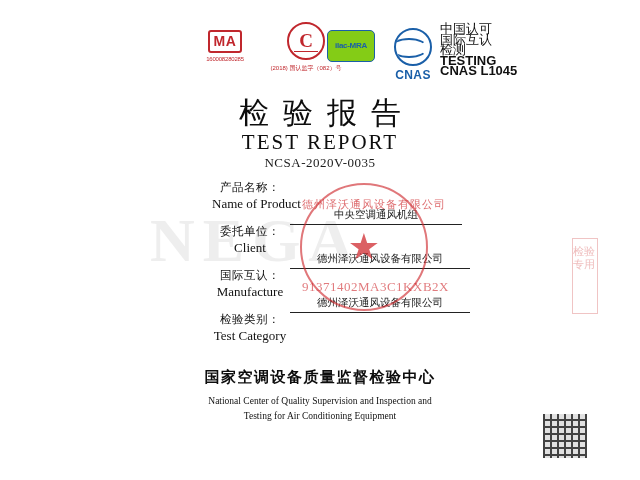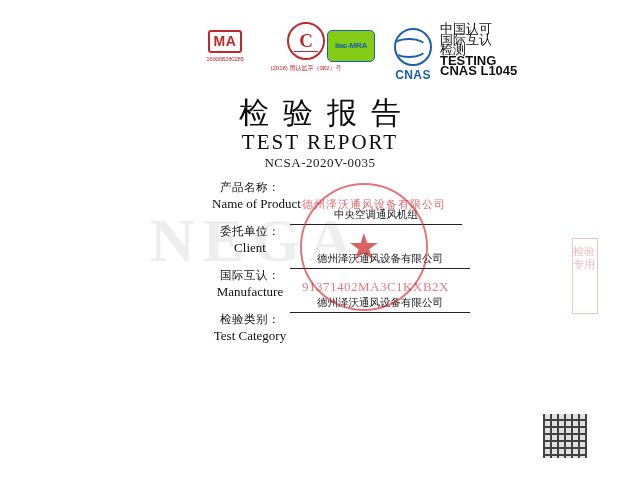--- a/index.html
+++ b/index.html
@@ -437,16 +437,23 @@
   <div class="seal">
     <div class="seal-top-text">德州泽沃通风设备有限公司</div>
     <div class="seal-star">
         <span>★</span>
       </div>
     <div class="seal-bottom-text">91371402MA3C1KXB2X</div>
   </div>
 
   <div class="side-seal">检验专用</div>
 
+  <div class="footer">
+    <div class="footer-cn">国家空调设备质量监督检验中心</div>
+    <div class="footer-en">
+      <div>National Center of Quality Supervision and Inspection and</div>
+      <div>Testing for Air Conditioning Equipment</div>
+    </div>
+  </div>
 
   <div class="qr"></div>
 
 </div>
 
 </body></html>

